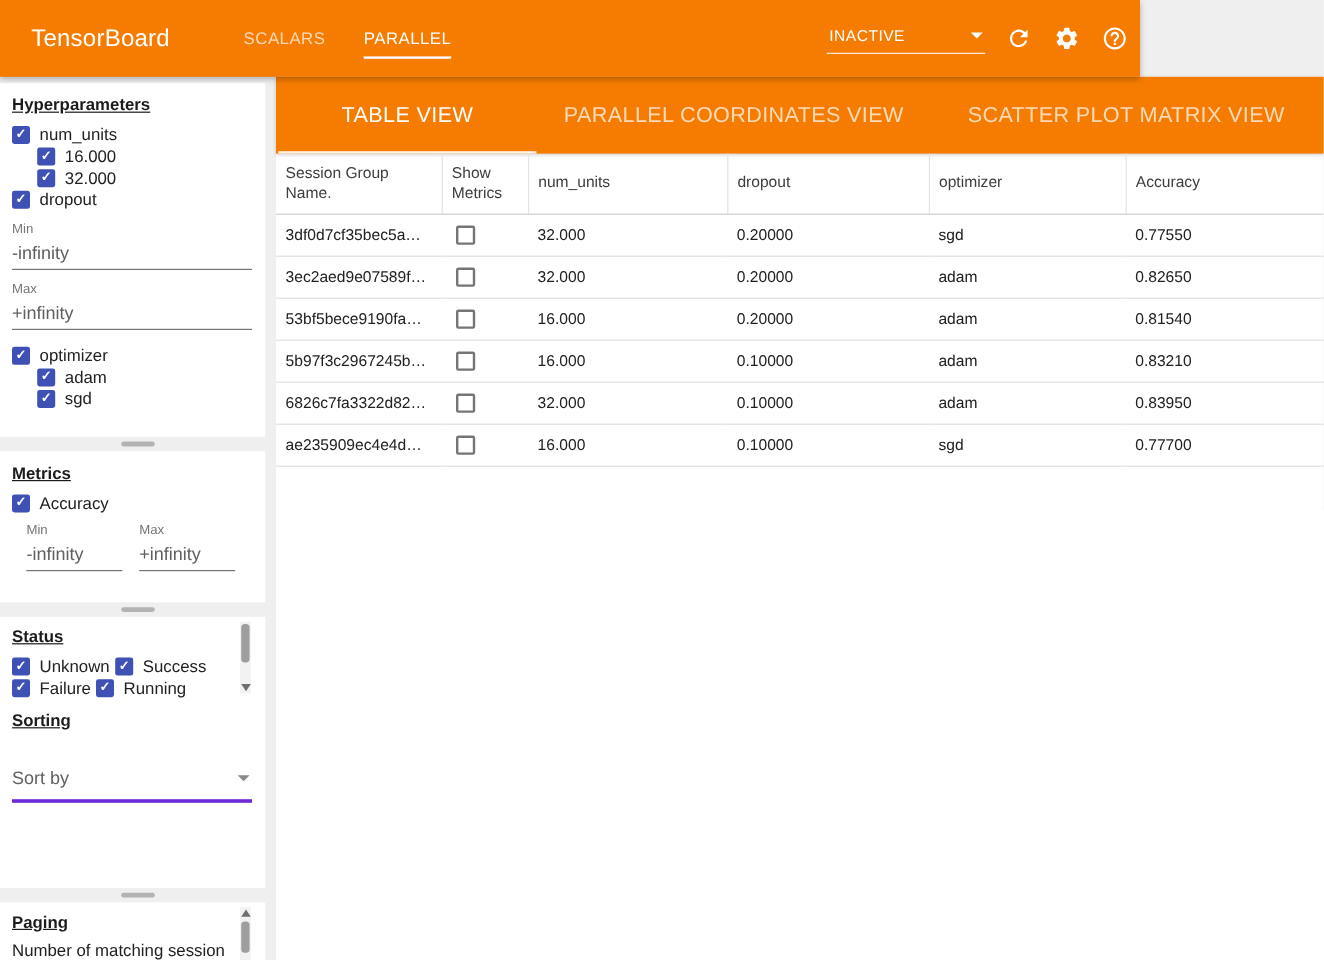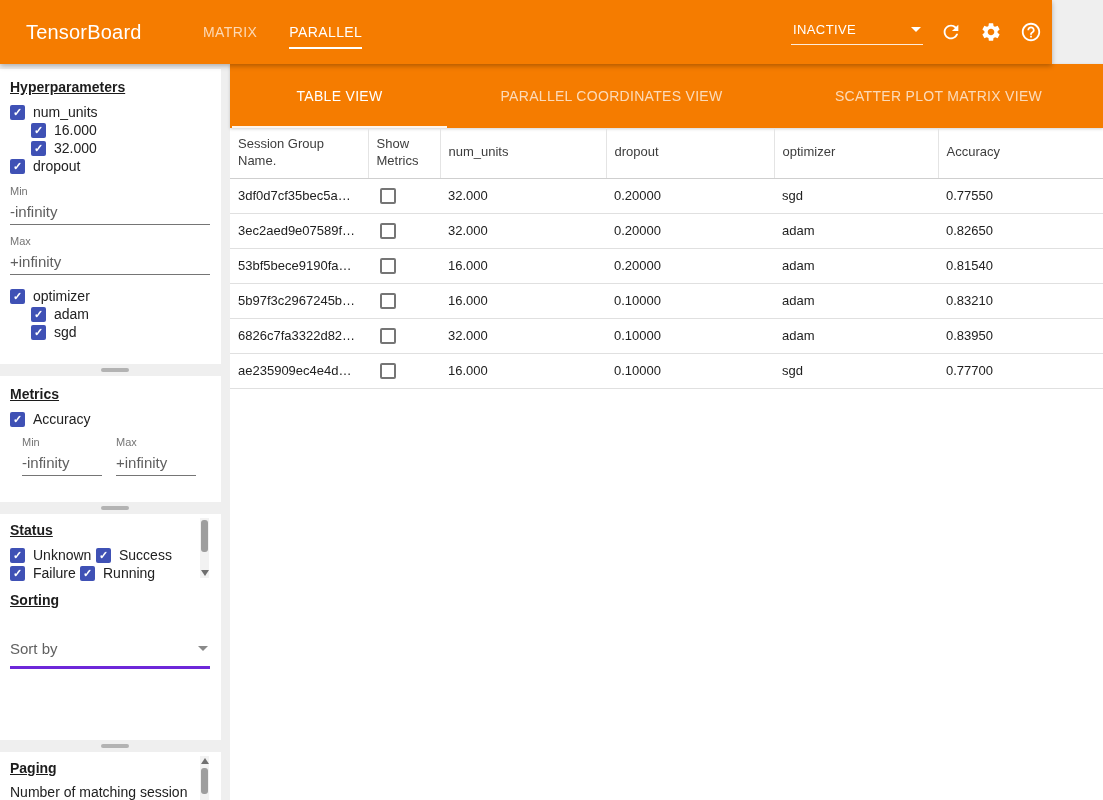--- a/index.html
+++ b/index.html
@@ -1,20 +1,20 @@
 <!DOCTYPE html>
 <html><head>
 <meta charset="utf-8">
 <style>
   * { margin:0; padding:0; box-sizing:border-box; }
   html,body { width:1103px; height:800px; overflow:hidden; background:#efefef;
     font-family:"Liberation Sans", sans-serif; }
 
   
-  .appbar { position:absolute; top:0; left:0; width:1052px; height:64px;
+  .appbar { position:absolute; top:0; left:0; width:950px; height:64px;
     background:#f57c00; display:flex; align-items:stretch; z-index:30;
     box-shadow:0 2px 5px rgba(0,0,0,0.28); color:#fff; }
   .logo { width:187px; flex:none; display:flex; align-items:center;
     padding-left:26px; font-size:20px; letter-spacing:0.2px; }
   .nav-tabs { display:flex; align-items:stretch; }
   .nav-tab { display:flex; align-items:center; padding:0 16px; font-size:14px;
     letter-spacing:0.4px; color:rgba(255,255,255,0.7); position:relative; cursor:pointer; }
   .nav-tab.active { color:#fff; }
   .nav-tab.active::after { content:""; position:absolute; left:16px; right:16px;
     bottom:15px; height:2px; background:#fff; }
@@ -78,21 +78,21 @@
   .sb-thumb { width:7px; background:#9e9e9e; border-radius:3px; flex:none; margin:2px 0; }
   .sb-spacer { flex:1; }
   .sb-arrow { width:0; height:0; flex:none; border-left:4px solid transparent;
     border-right:4px solid transparent; margin:2px 0; }
   .sb-arrow.down { border-top:6px solid #6f6f6f; }
   .sb-arrow.up { border-bottom:6px solid #6f6f6f; }
 
   
   .main { position:absolute; left:230px; top:64px; width:873px; height:736px; background:#fff; }
   .viewtabs { height:64px; background:#f57c00; display:flex; box-shadow:0 1px 3px rgba(0,0,0,0.18); }
-  .viewtab { display:flex; align-items:center; justify-content:center; font-size:14px;
+  .viewtab { display:flex; align-items:center; justify-content:center; font-size:18px;
     letter-spacing:0.3px; color:rgba(255,255,255,0.72); position:relative; cursor:pointer; }
   .vt1 { flex:219; } .vt2 { flex:325; } .vt3 { flex:329; }
   .viewtab.active { color:#fff; }
   .viewtab.active::after { content:""; position:absolute; left:2px; right:2px; bottom:0;
     height:2px; background:rgba(255,255,255,0.92); }
 
   .hparams-table { width:100%; border-collapse:collapse; table-layout:fixed; }
   .hparams-table th { height:50px; padding:6px 8px; text-align:left; vertical-align:middle;
     font-size:13px; font-weight:normal; color:#3d3d3d; line-height:1.3;
     border-bottom:1px solid #cfcfcf; border-right:1px solid #e4e4e4; }
@@ -101,21 +101,21 @@
     color:#212121; border-bottom:1px solid #e0e0e0; white-space:nowrap; overflow:hidden; }
   .cb-empty { width:16px; height:16px; display:inline-block; border:2px solid #757575;
     border-radius:2px; background:#fff; margin-left:4px; cursor:pointer; vertical-align:middle; }
 </style>
 </head>
 <body>
 
 <header class="appbar">
   <div class="logo">TensorBoard</div>
   <nav class="nav-tabs">
-    <div class="nav-tab">MATRIX</div>
+    <div class="nav-tab">SCALARS</div>
     <div class="nav-tab active">PARALLEL</div>
   </nav>
   <div class="appbar-right">
     <div class="reload-select">
       <span>INACTIVE</span>
       <span class="select-arrow"></span>
     </div>
     <div class="icon-btn">
       <svg viewBox="0 0 24 24">
           <path d="M17.65 6.35C16.2 4.9 14.21 4 12 4c-4.42 0-7.99 3.58-7.99 8s3.57 8 7.99 8c3.73 0 6.84-2.55 7.73-6h-2.08c-.82 2.33-3.04 4-5.65 4-3.31 0-6-2.69-6-6s2.69-6 6-6c1.66 0 3.14.69 4.22 1.78L13 11h7V4l-2.35 2.35z"></path>

